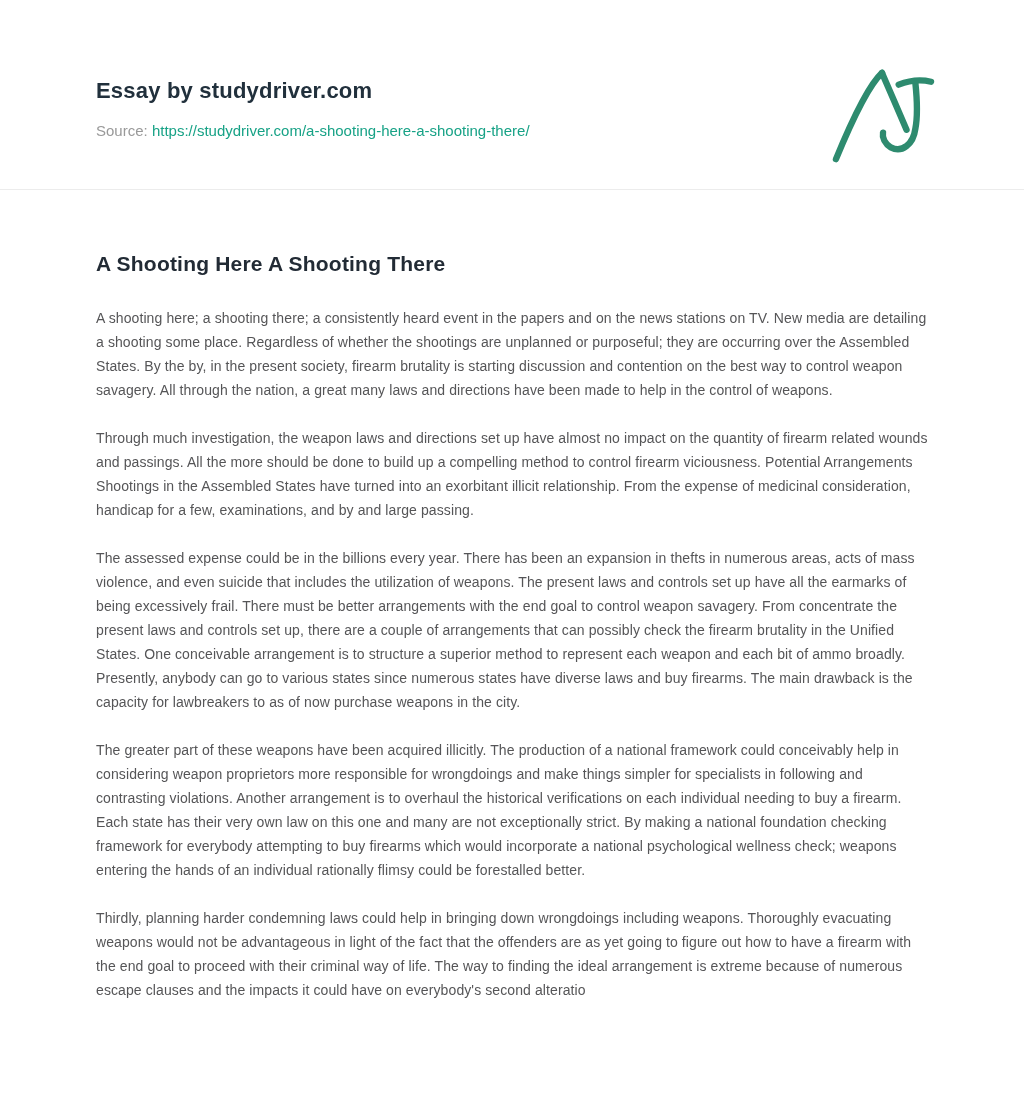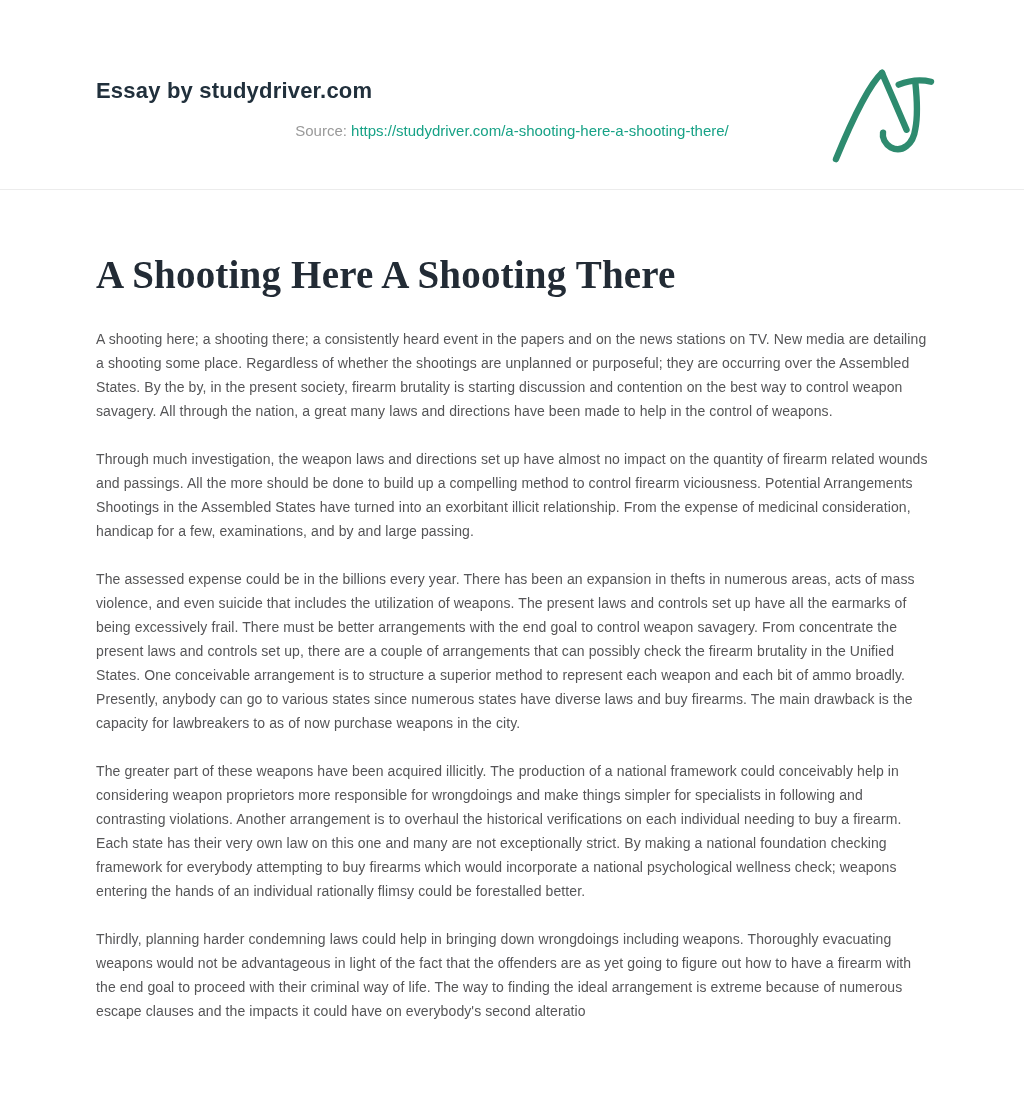--- a/index.html
+++ b/index.html
@@ -26,45 +26,43 @@
   .header-title {
     font-size: 22px;
     font-weight: 700;
     color: #21303c;
     letter-spacing: 0.2px;
   }
   .source-line {
     margin-top: 18px;
     font-size: 15px;
     color: #999999;
-    text-align: center;
   }
   .source-link {
     color: #17a286;
     text-decoration: none;
     cursor: pointer;
   }
   .logo {
     position: absolute;
     top: 68px;
     right: 82px;
     width: 118px;
     height: 98px;
   }
   
   .article {
     padding: 62px 96px 0 96px;
   }
   .article-title {
-    font-size: 39px;
+    font-size: 21px;
     font-weight: 600;
     color: #222b35;
     letter-spacing: 0.2px;
     margin-bottom: 30px;
-    font-family: Liberation Serif, serif;
   }
   .article p {
     font-size: 14px;
     line-height: 24px;
     color: #555557;
     margin-bottom: 24px;
     letter-spacing: 0.1px;
   }
 </style>
 </head>

